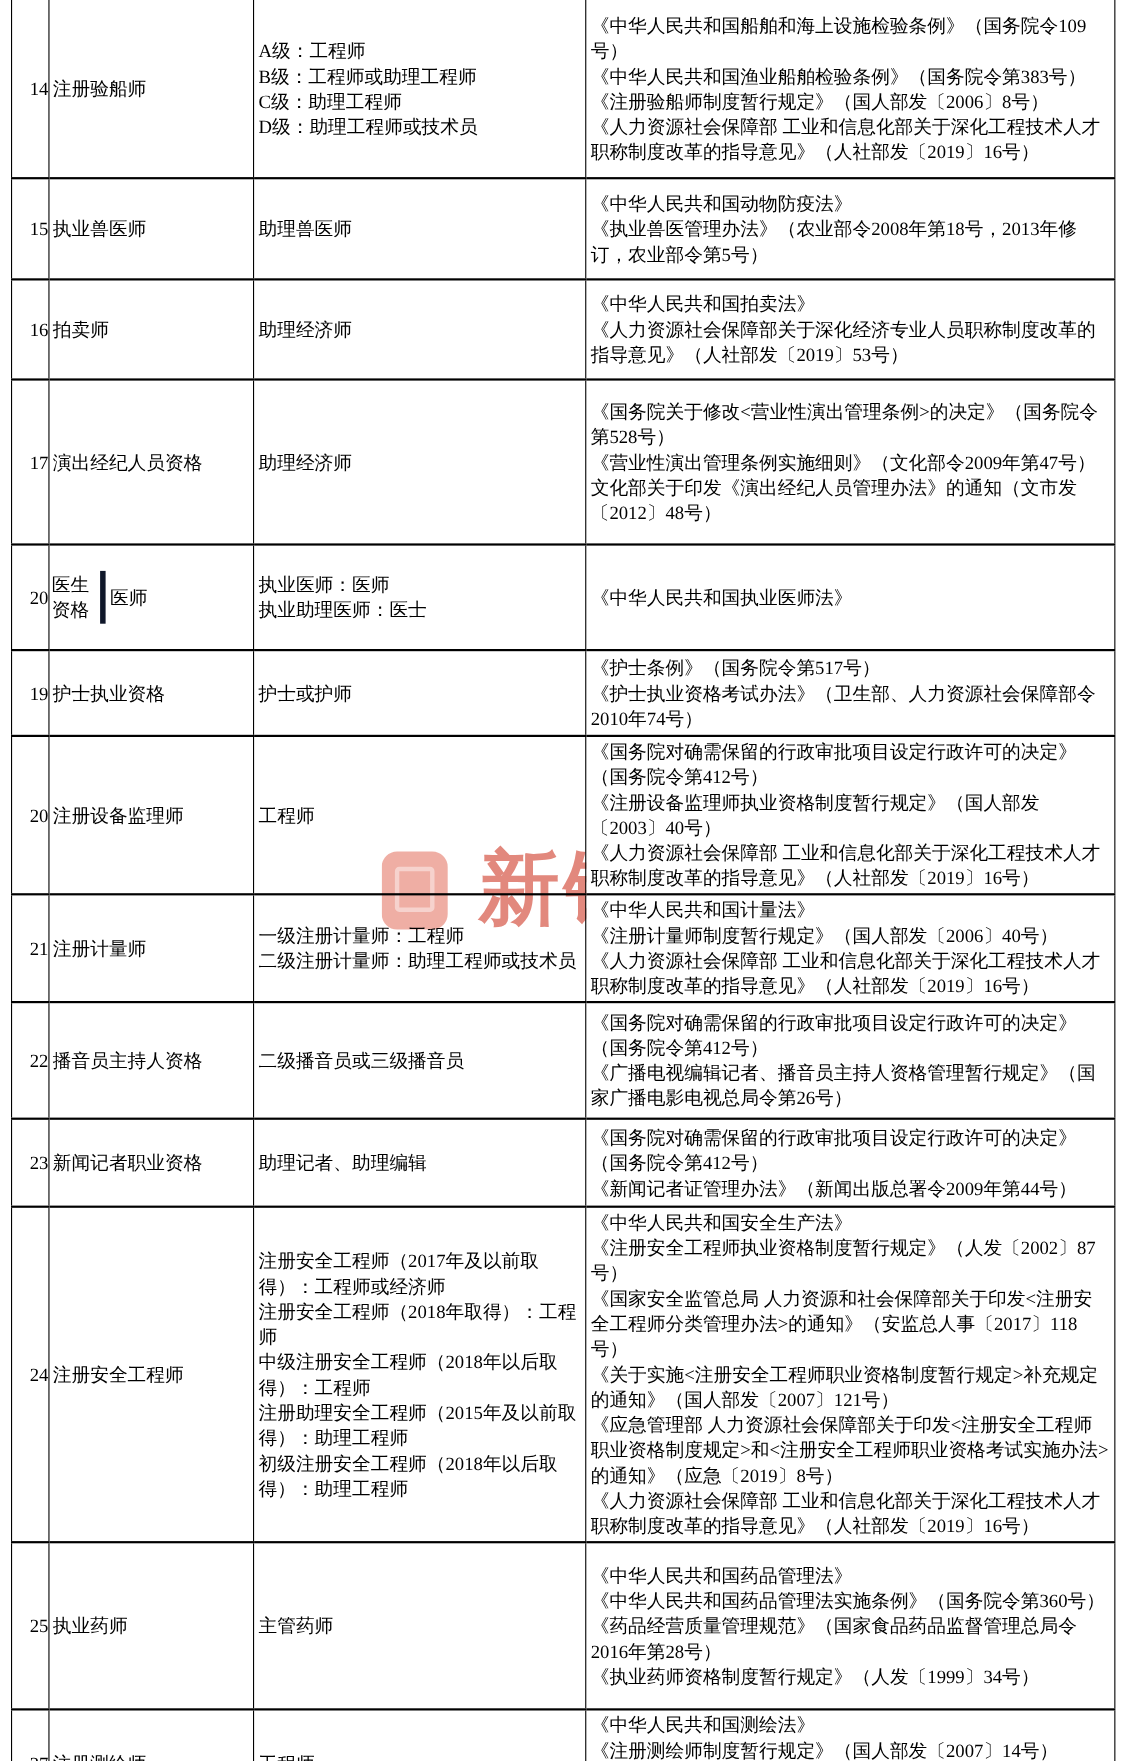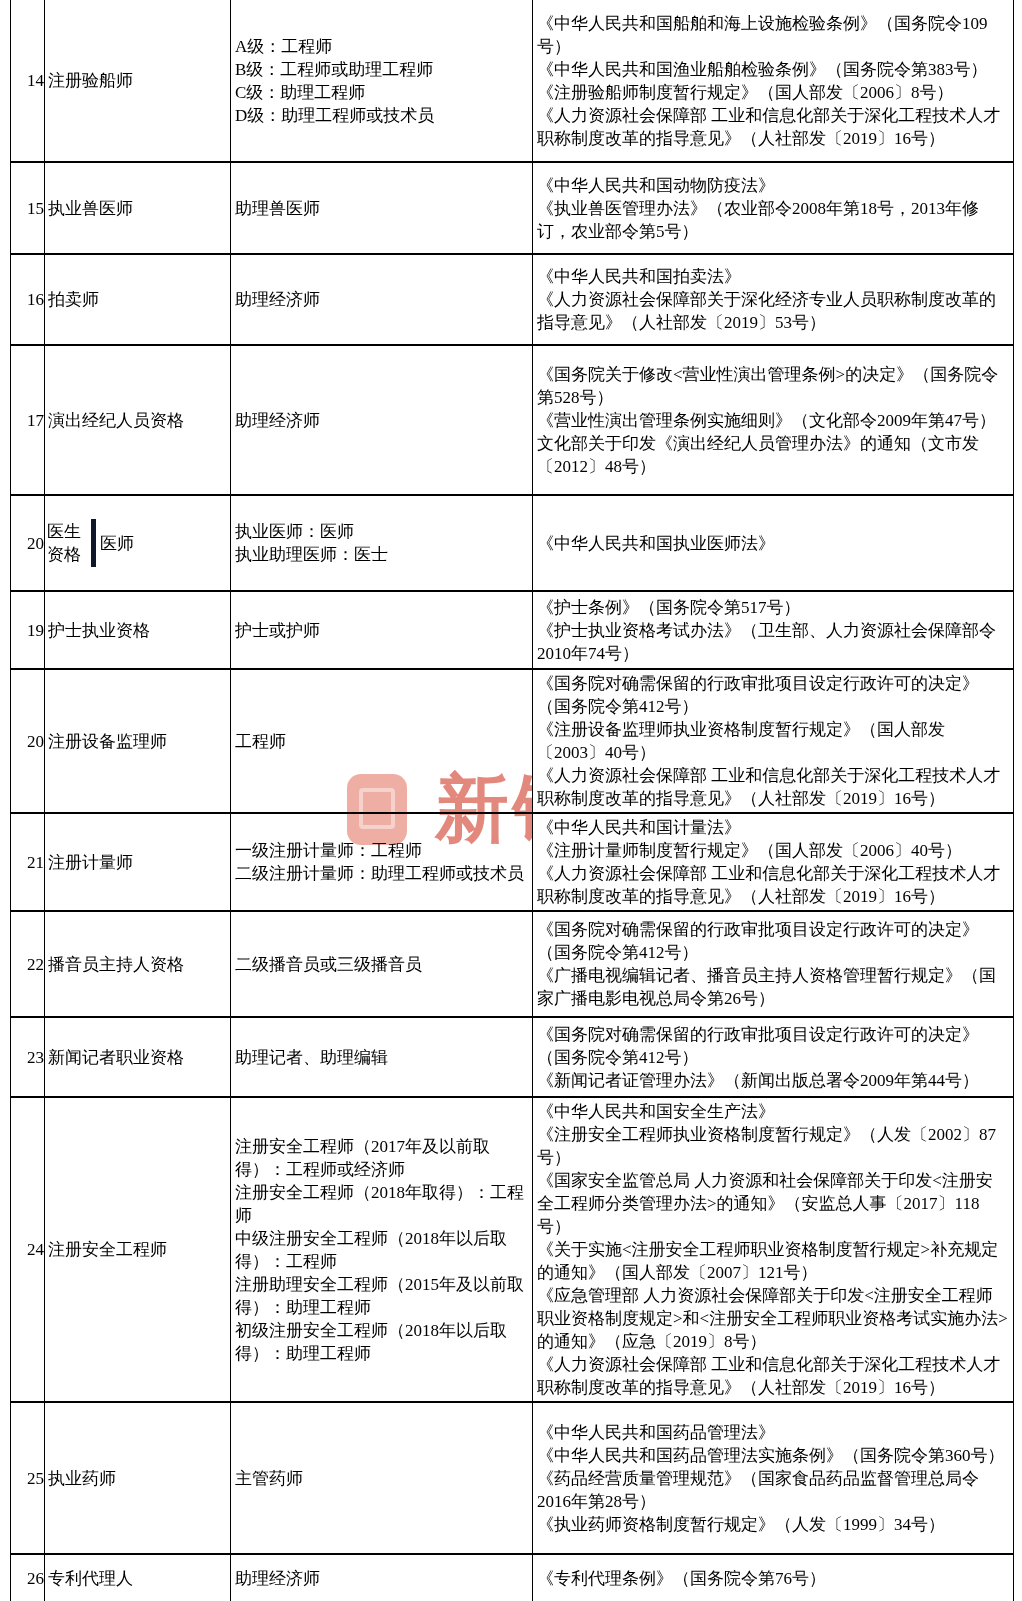--- a/index.html
+++ b/index.html
@@ -179,26 +179,20 @@
       </tr>
       <tr class="r11">
         <td class="c-num">25</td>
         <td class="c-name">执业药师</td>
         <td class="c-title">主管药师</td>
         <td class="c-basis">《中华人民共和国药品管理法》
 《中华人民共和国药品管理法实施条例》（国务院令第360号）
 《药品经营质量管理规范》（国家食品药品监督管理总局令2016年第28号）
 《执业药师资格制度暂行规定》（人发〔1999〕34号）</td>
       </tr>
-      <tr class="r12">
-        <td class="c-num">26</td>
-        <td class="c-name">专利代理人</td>
-        <td class="c-title">助理经济师</td>
-        <td class="c-basis">《专利代理条例》（国务院令第76号）</td>
-      </tr>
       <tr class="r13">
         <td class="c-num">27</td>
         <td class="c-name">注册测绘师</td>
         <td class="c-title">工程师</td>
         <td class="c-basis">《中华人民共和国测绘法》
 《注册测绘师制度暂行规定》（国人部发〔2007〕14号）
 《人力资源社会保障部 工业和信息化部关于深化工程技术人才职称制度改革的指导意见》（人社部发〔2019〕16号）</td>
       </tr>
     </tbody>
   </table>

